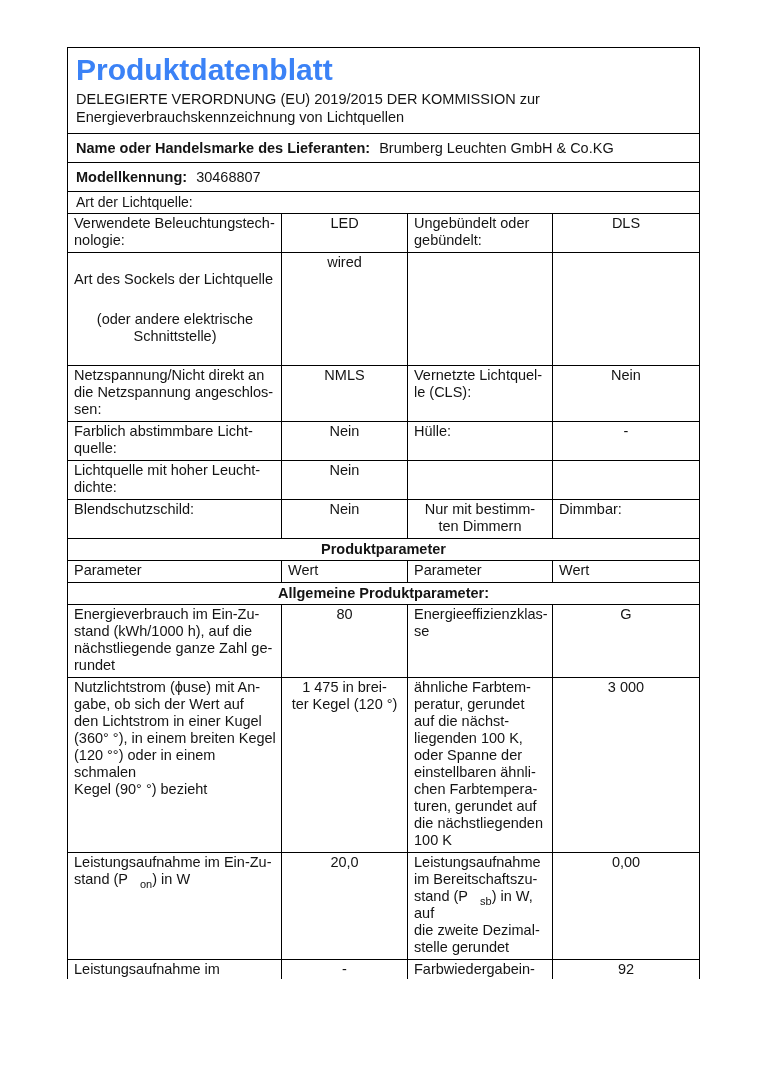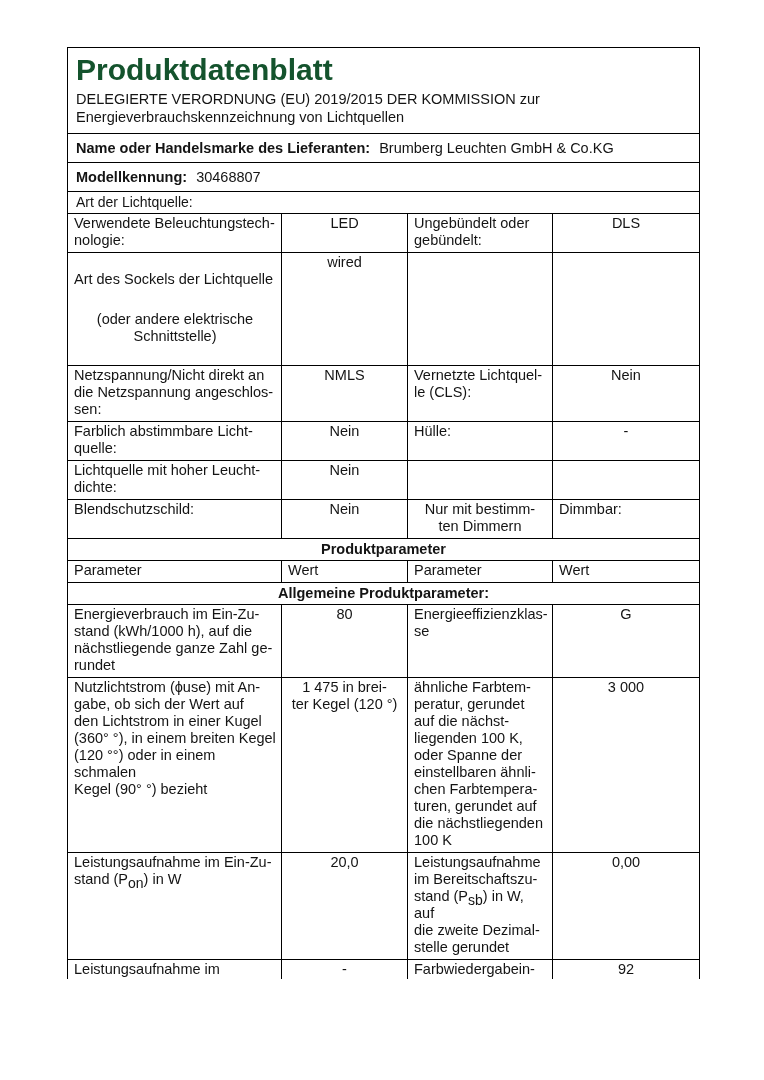--- a/index.html
+++ b/index.html
@@ -22,34 +22,34 @@
   .center-row{text-align:center;font-weight:bold;font-size:14.5px;line-height:17px;padding:2px 4px;}
   .grid{display:grid;grid-template-columns:214px 126px 145px 1fr;}
   .grid > .cell{
     padding:1px 5px 3px 6px;box-sizing:border-box;
     white-space:pre-line;font-size:14.5px;line-height:17px;
   }
   .grid > .cell:not(:last-child){border-right:1.5px solid #000;}
   .cell.val{text-align:center;padding-left:3px;padding-right:3px;}
   .para-a{display:block;}
   .para-b{display:block;margin-top:6px;text-align:center;}
-  sub{font-size:14px;line-height:0;}
+  sub{font-size:11px;line-height:0;margin-left:12px;}
   .footer{
     position:absolute;top:1001px;left:67px;width:633px;box-sizing:border-box;
     text-align:right;padding-right:10px;font-size:11px;color:#222;
   }
 </style>
 </head>
 <body>
 
 <div class="page" style="background: rgb(255, 255, 255);">
   <div class="sheet">
 
     <div class="row header-block">
-      <h1 class="doc-title" style="color: #14532d;">Produktdatenblatt</h1>
+      <h1 class="doc-title" style="color: #3b82f6;">Produktdatenblatt</h1>
       <div class="subtitle">
         <div>DELEGIERTE VERORDNUNG (EU) 2019/2015 DER KOMMISSION zur</div>
         <div>Energieverbrauchskennzeichnung von Lichtquellen</div>
       </div>
     </div>
 
     <div class="row label-row">
       <span class="lbl">Name oder Handelsmarke des Lieferanten:</span><span class="val">Brumberg Leuchten GmbH &amp; Co.KG</span>
     </div>
 

